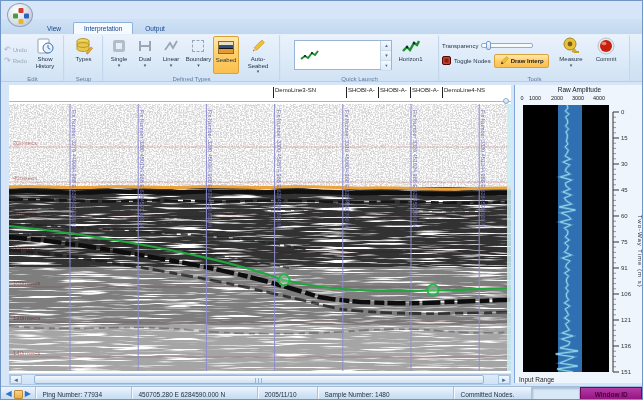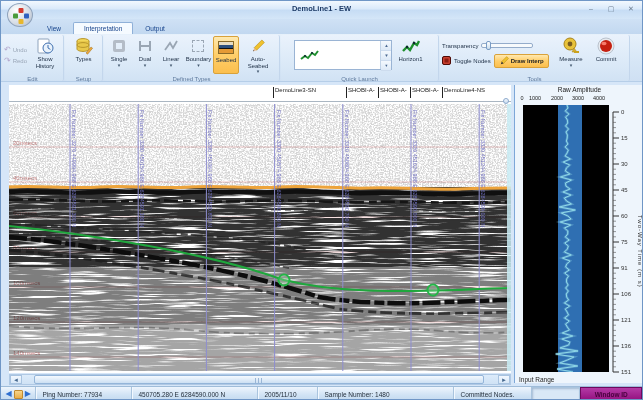--- a/index.html
+++ b/index.html
@@ -88,28 +88,20 @@
   .sunken{width:62px;margin-left:2px;background:#d9e8f6;border:1px solid #a9c4de;box-shadow:inset 1px 1px 2px rgba(90,120,160,.4);}
   .windowid{margin-left:auto;width:78px;background:linear-gradient(#b43aa6,#93117f);border:1px solid #6d0a5e;
     display:flex;align-items:center;justify-content:center;font-size:6.5px;color:#47013c;font-weight:bold;}
   svg text{font-family:"Liberation Sans",sans-serif;}
 </style>
 </head>
 <body>
 
 <div class="window">
 
-  <div class="titlebar">
-    <div class="title">DemoLine1 - EW</div>
-    <div class="winbtns">
-      <div class="wbtn">–</div>
-      <div class="wbtn">▢</div>
-      <div class="wbtn">✕</div>
-    </div>
-  </div>
   <div class="orb">
     <svg width="18" height="18">
       <rect x="6.5" y="1" width="5" height="5" rx="1" fill="#d23b2f"></rect>
       <rect x="1" y="6.5" width="5" height="5" rx="1" fill="#4a9b3a"></rect>
       <rect x="12" y="6.5" width="5" height="5" rx="1" fill="#2f62c0"></rect>
       <rect x="6.5" y="12" width="5" height="5" rx="1" fill="#e8b72c"></rect>
     </svg>
   </div>
 
   <div class="tabrow" id="tabs">

